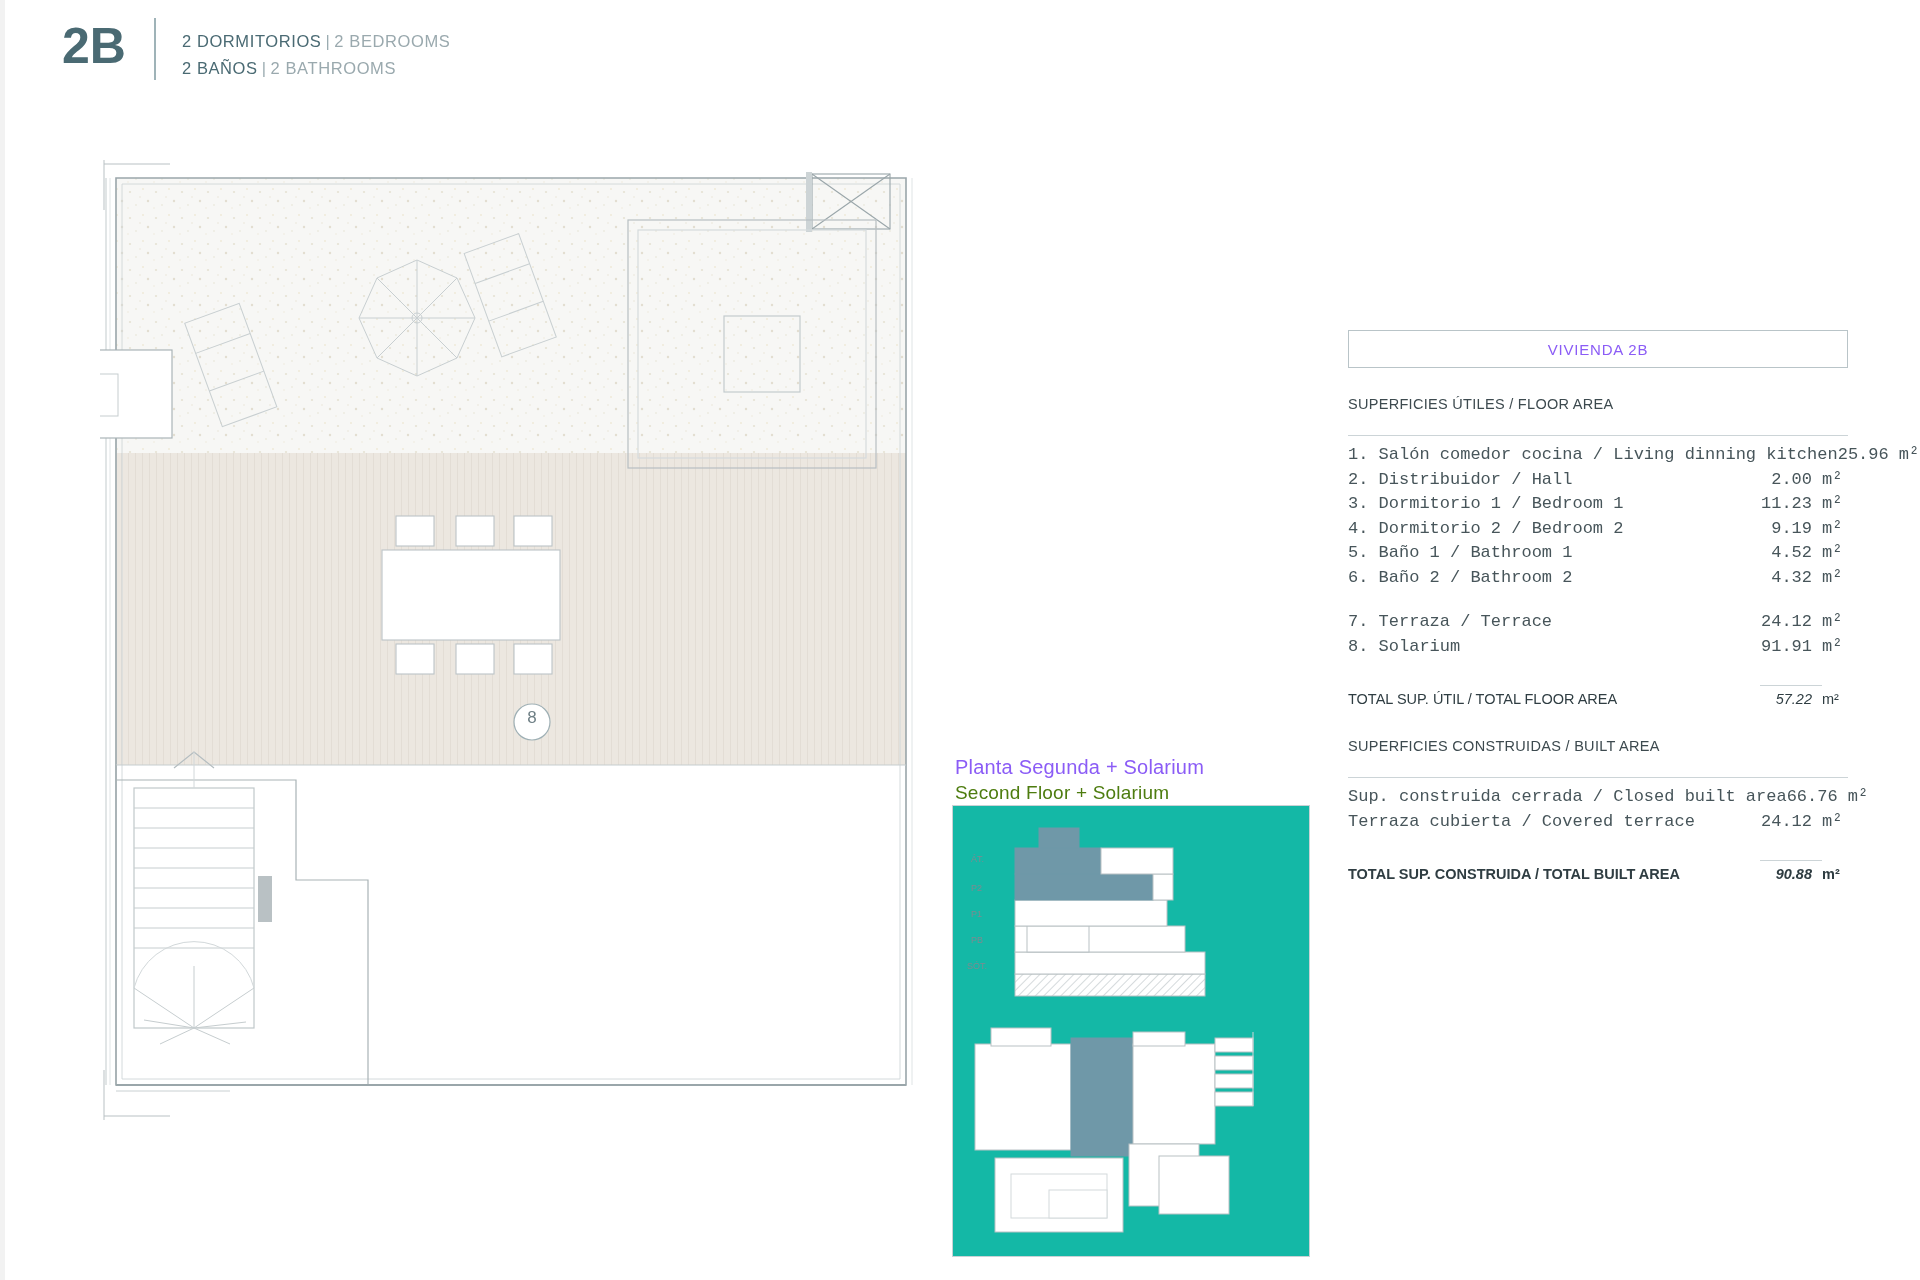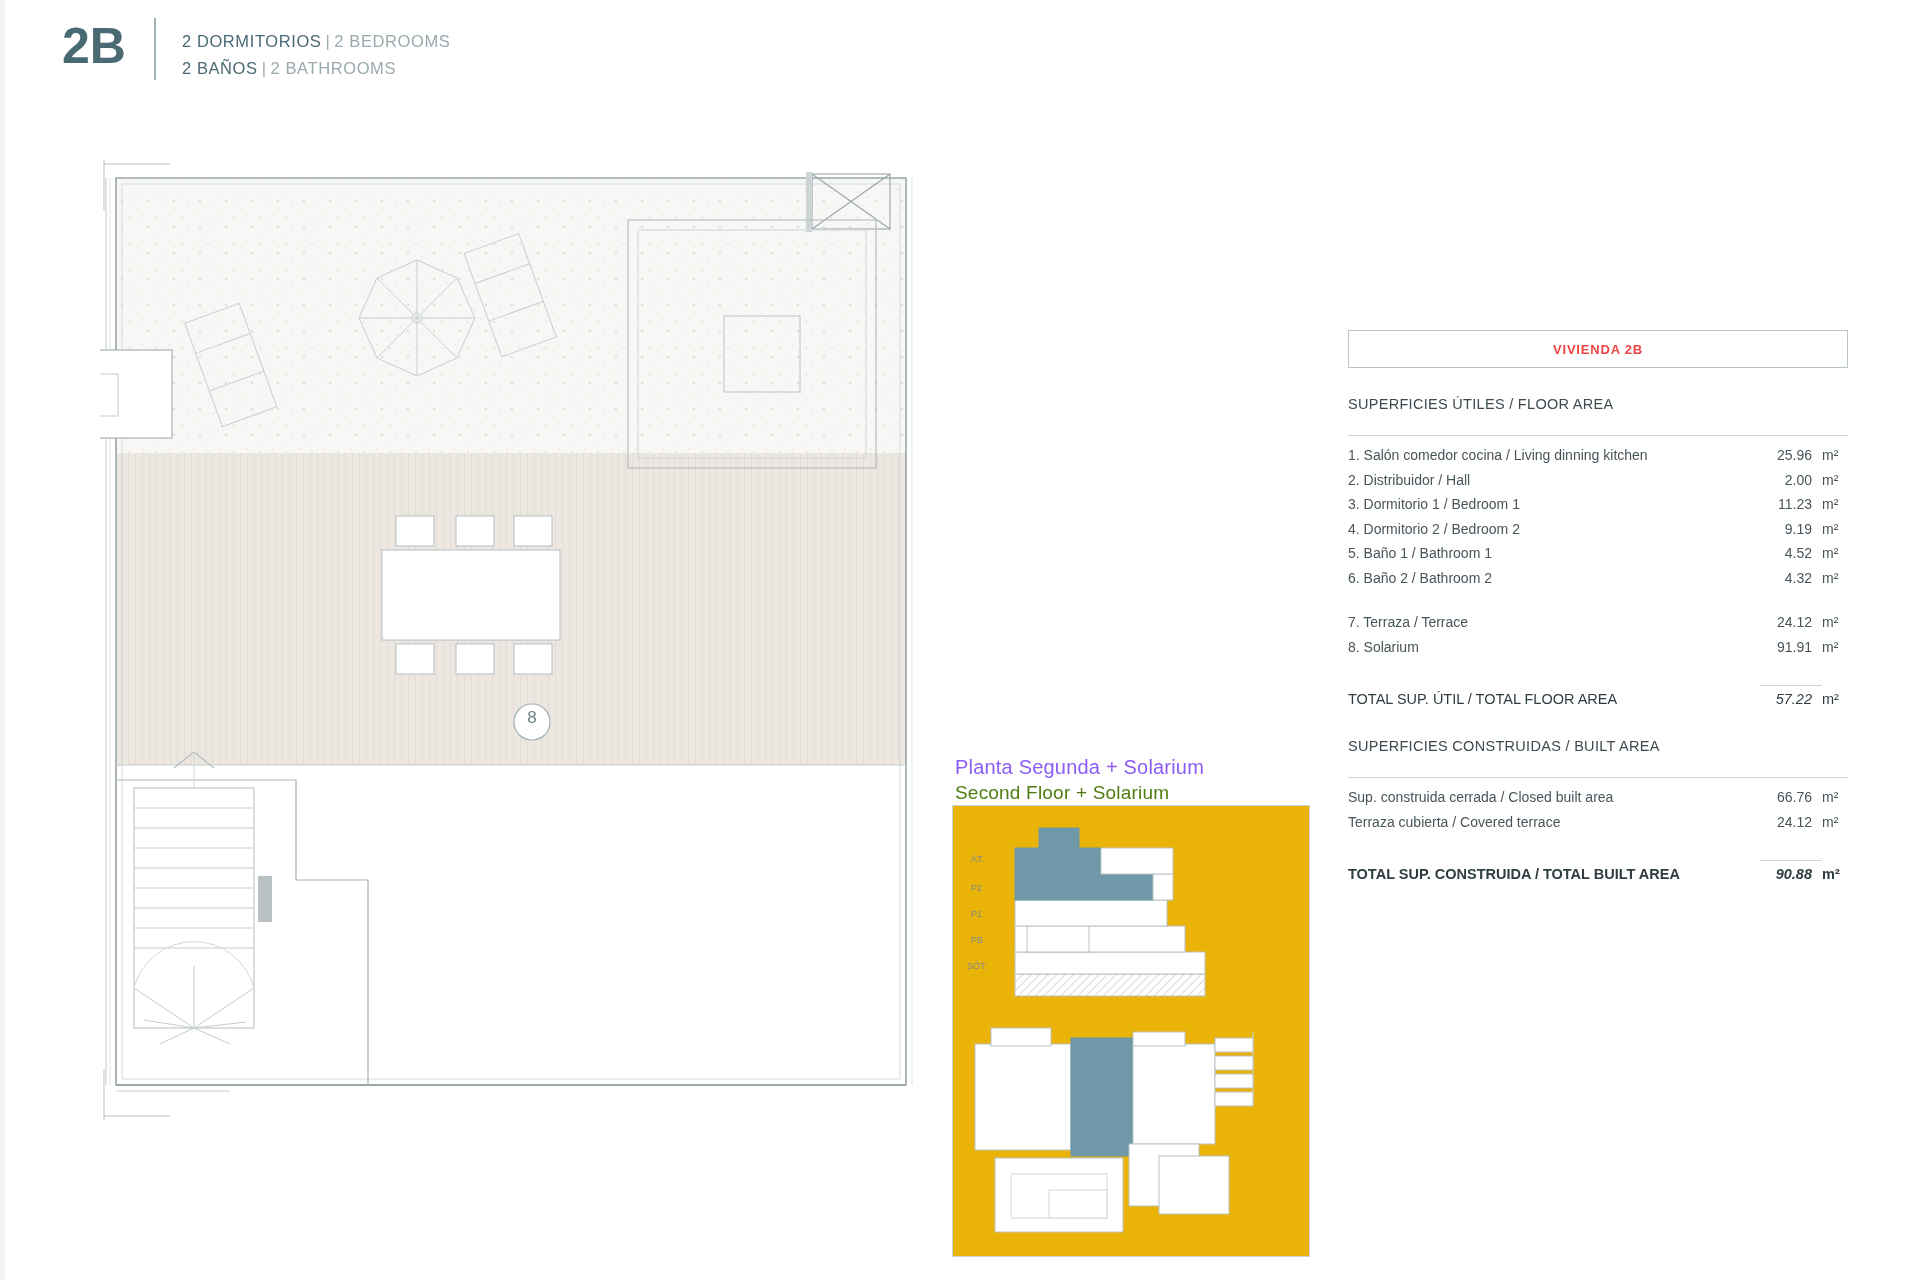--- a/index.html
+++ b/index.html
@@ -77,58 +77,59 @@
     line-height: 25px;
     letter-spacing: 0.2px;
   }
 
   
   .keyplan {
     position: absolute;
     left: 952px; top: 805px;
     width: 358px; height: 452px;
     border: 1px solid #c9d2d5;
-    background: #eab308;
+    background: #14b8a6;
   }
   .keyplan svg { display: block; }
 
   
   .datatable {
     position: absolute;
     left: 1348px; top: 330px;
     width: 500px;
   }
   .title-box {
     border: 1px solid #b9c4c8;
     height: 38px;
     display: flex;
     align-items: center;
     justify-content: center;
     margin-bottom: 28px;
   }
   .title-box span {
-    font-size: 13px;
-    font-weight: bold;
+    font-size: 15px;
+    font-weight: normal;
     letter-spacing: 0.8px;
-    color: #ef4444;
+    color: #8b5cf6;
   }
   .section-head {
     font-size: 14.5px;
     letter-spacing: 0.3px;
     color: #3d4a4f;
     padding-bottom: 23px;
     border-bottom: 1px solid #ccd4d7;
     margin-bottom: 7px;
   }
   .row {
     display: flex;
     align-items: flex-start;
-    font-size: 14px;
+    font-size: 17px;
     line-height: 24.5px;
     color: #47555a;
+    font-family: Liberation Mono, monospace;
   }
   .row .label { flex: 1; white-space: nowrap; }
   .row .value {
     width: 62px;
     text-align: right;
     padding-right: 10px;
   }
   .row .unit {
     width: 26px;
     text-align: left;

